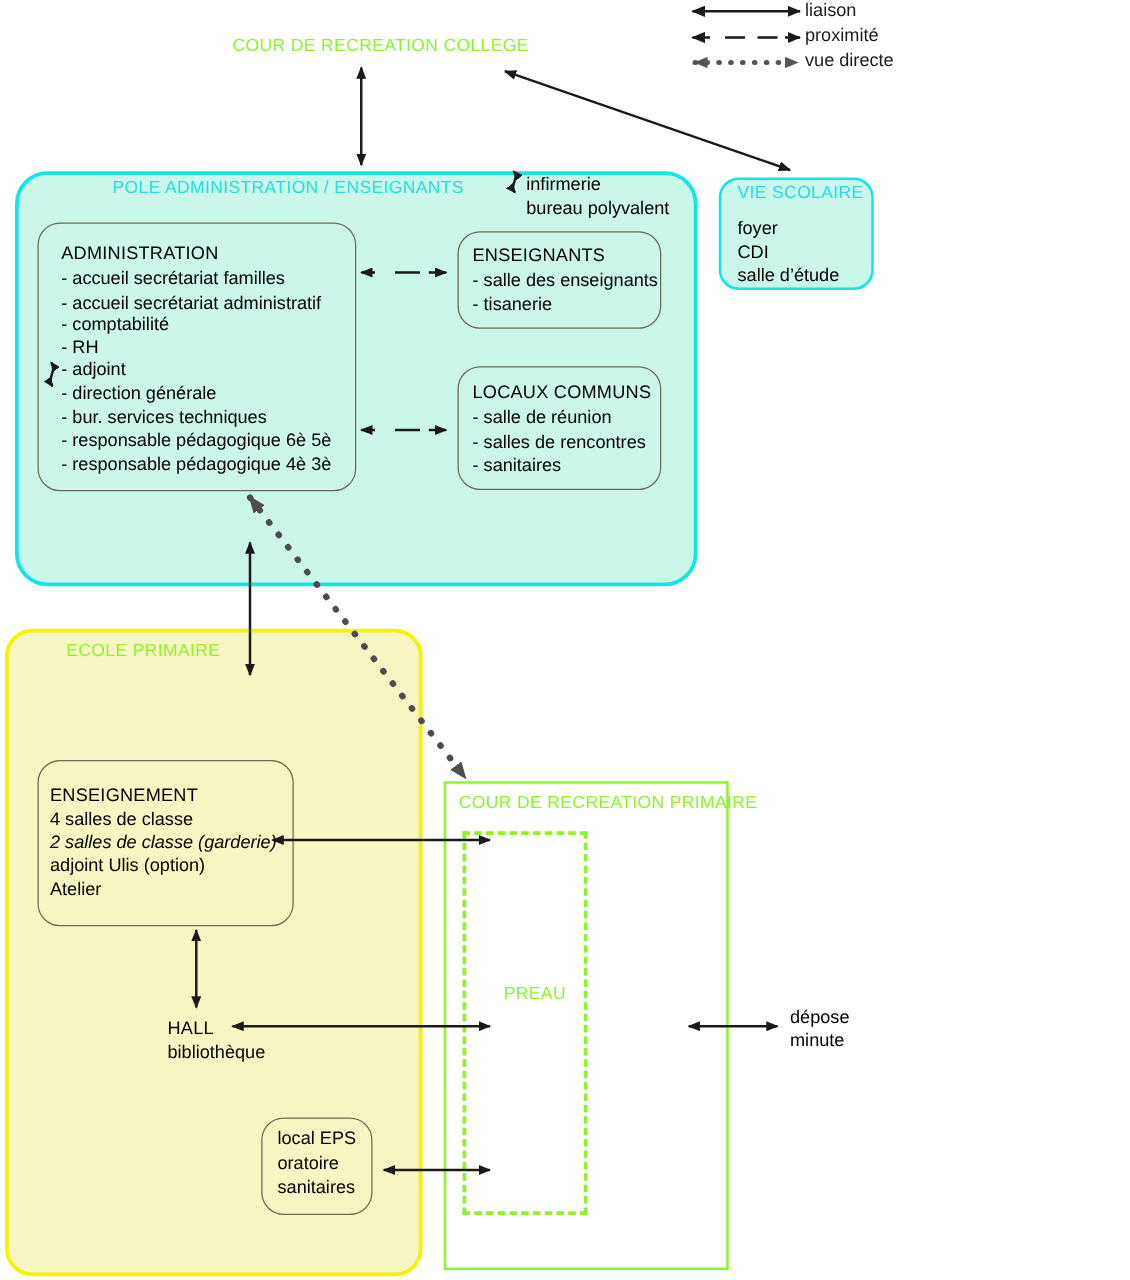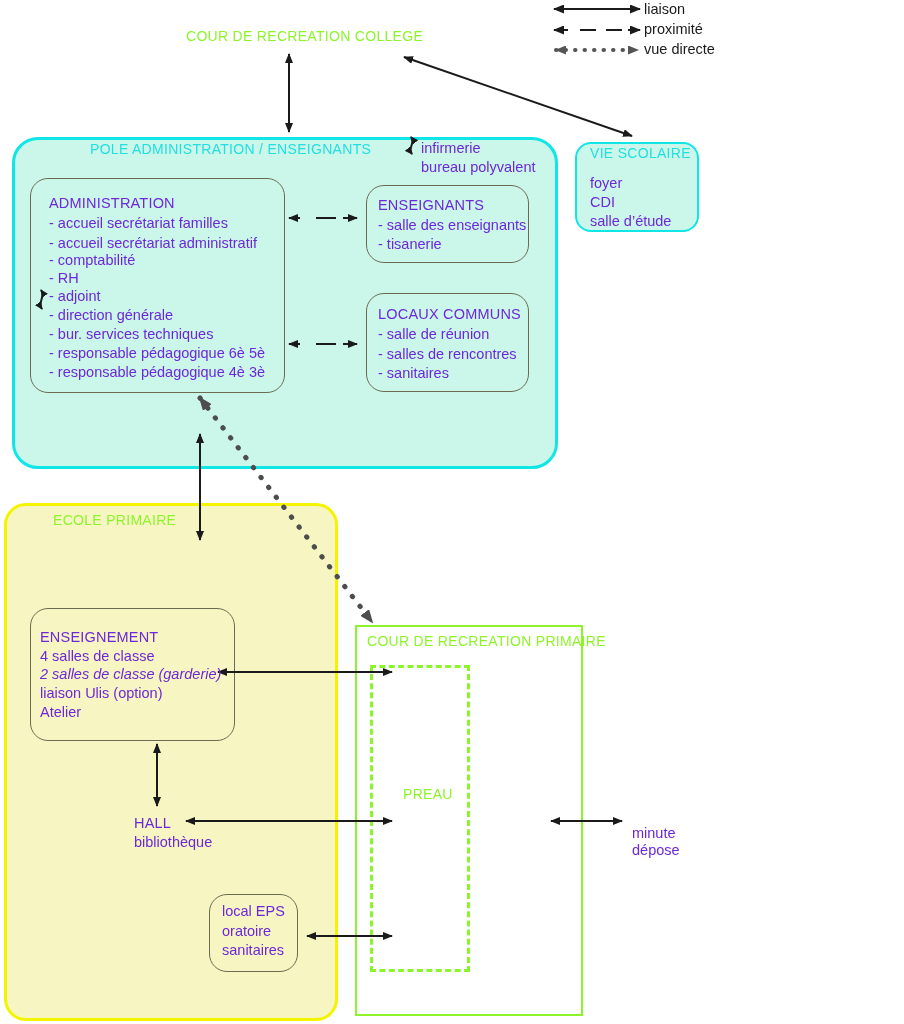--- a/index.html
+++ b/index.html
@@ -74,21 +74,21 @@
     background: transparent;
   }
   .card-admin   { left: 30px;  top: 178px; width: 255px; height: 215px; }
   .card-enseig  { left: 366px; top: 185px; width: 163px; height: 78px;  }
   .card-locaux  { left: 366px; top: 293px; width: 163px; height: 99px;  }
   .card-enseignement { left: 30px; top: 608px; width: 205px; height: 133px; }
   .card-eps     { left: 209px; top: 894px; width: 89px; height: 78px; }
 
   .txt {
     position: absolute;
-    color: #6d28d9;
+    color: #000000;
     font-size: 14.5px;
     line-height: 19px;
     white-space: pre;
     font-family: "Liberation Sans", sans-serif;
   }
   .txt-head { font-size: 14.5px; letter-spacing: 0.2px; }
   .zone-title {
     position: absolute;
     font-size: 14px;
     letter-spacing: 0.3px;
@@ -249,29 +249,29 @@
   <div class="txt txt-head" style="left:378px; top:305px;">LOCAUX COMMUNS</div>
   <div class="txt" style="left:378px; top:325px;">- salle de réunion</div>
   <div class="txt" style="left:378px; top:345px;">- salles de rencontres</div>
   <div class="txt" style="left:378px; top:364px;">- sanitaires</div>
 
   <div class="zone-title title-green" style="left:53px; top:512px;">ECOLE PRIMAIRE</div>
 
   <div class="txt txt-head" style="left:40px; top:628px;">ENSEIGNEMENT</div>
   <div class="txt" style="left:40px; top:647px;">4 salles de classe</div>
   <div class="txt" style="left:40px; top:665px;font-style:italic;">2 salles de classe (garderie)</div>
-  <div class="txt" style="left:40px; top:684px;">liaison Ulis (option)</div>
+  <div class="txt" style="left:40px; top:684px;">adjoint Ulis (option)</div>
   <div class="txt" style="left:40px; top:703px;">Atelier</div>
 
   <div class="txt txt-head" style="left:134px; top:814px;">HALL</div>
   <div class="txt" style="left:134px; top:833px;">bibliothèque</div>
 
   <div class="txt" style="left:222px; top:902px;">local EPS</div>
   <div class="txt" style="left:222px; top:922px;">oratoire</div>
   <div class="txt" style="left:222px; top:941px;">sanitaires</div>
 
   <div class="zone-title title-green" style="left:367px; top:633px;">COUR DE RECREATION PRIMAIRE</div>
   <div class="zone-title title-green" style="left:403px; top:786px;">PREAU</div>
 
-  <div class="txt" style="left:632px; top:805px;margin-top:36px;">dépose</div>
+  <div class="txt" style="left:632px; top:805px;">dépose</div>
   <div class="txt" style="left:632px; top:824px;">minute</div>
 
 </div>
 
 </body></html>

